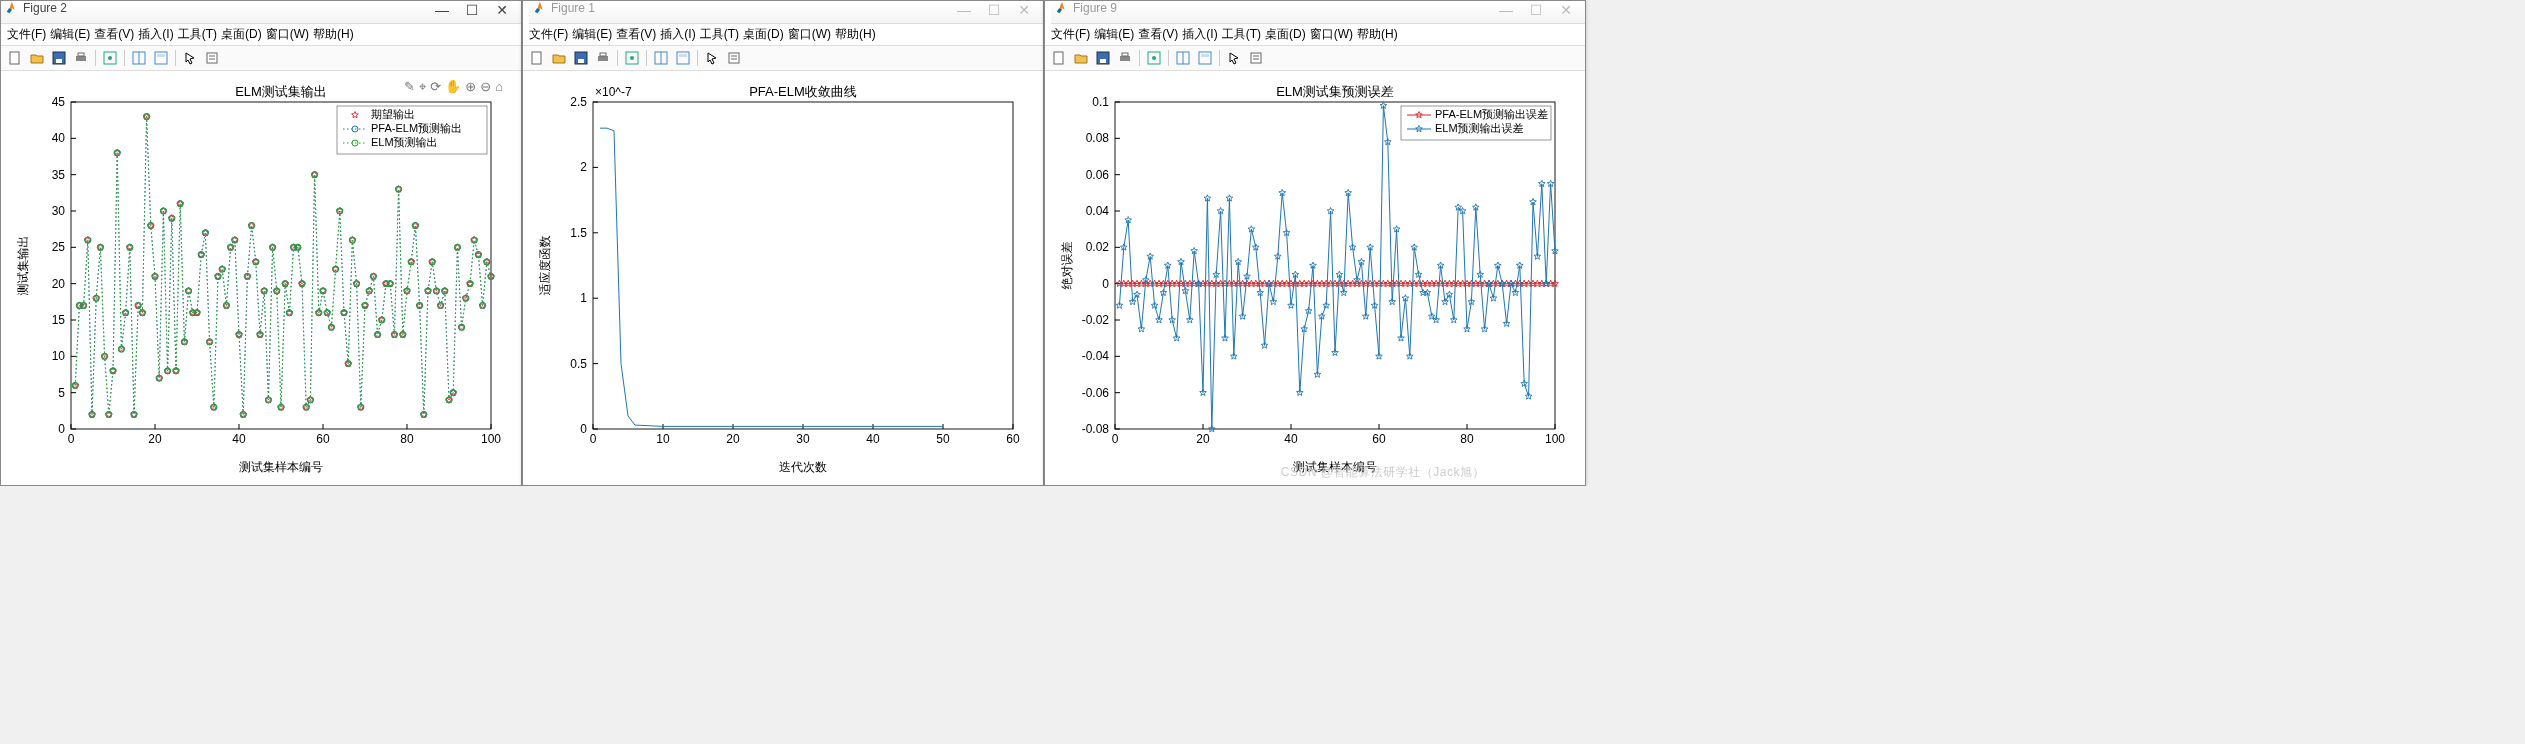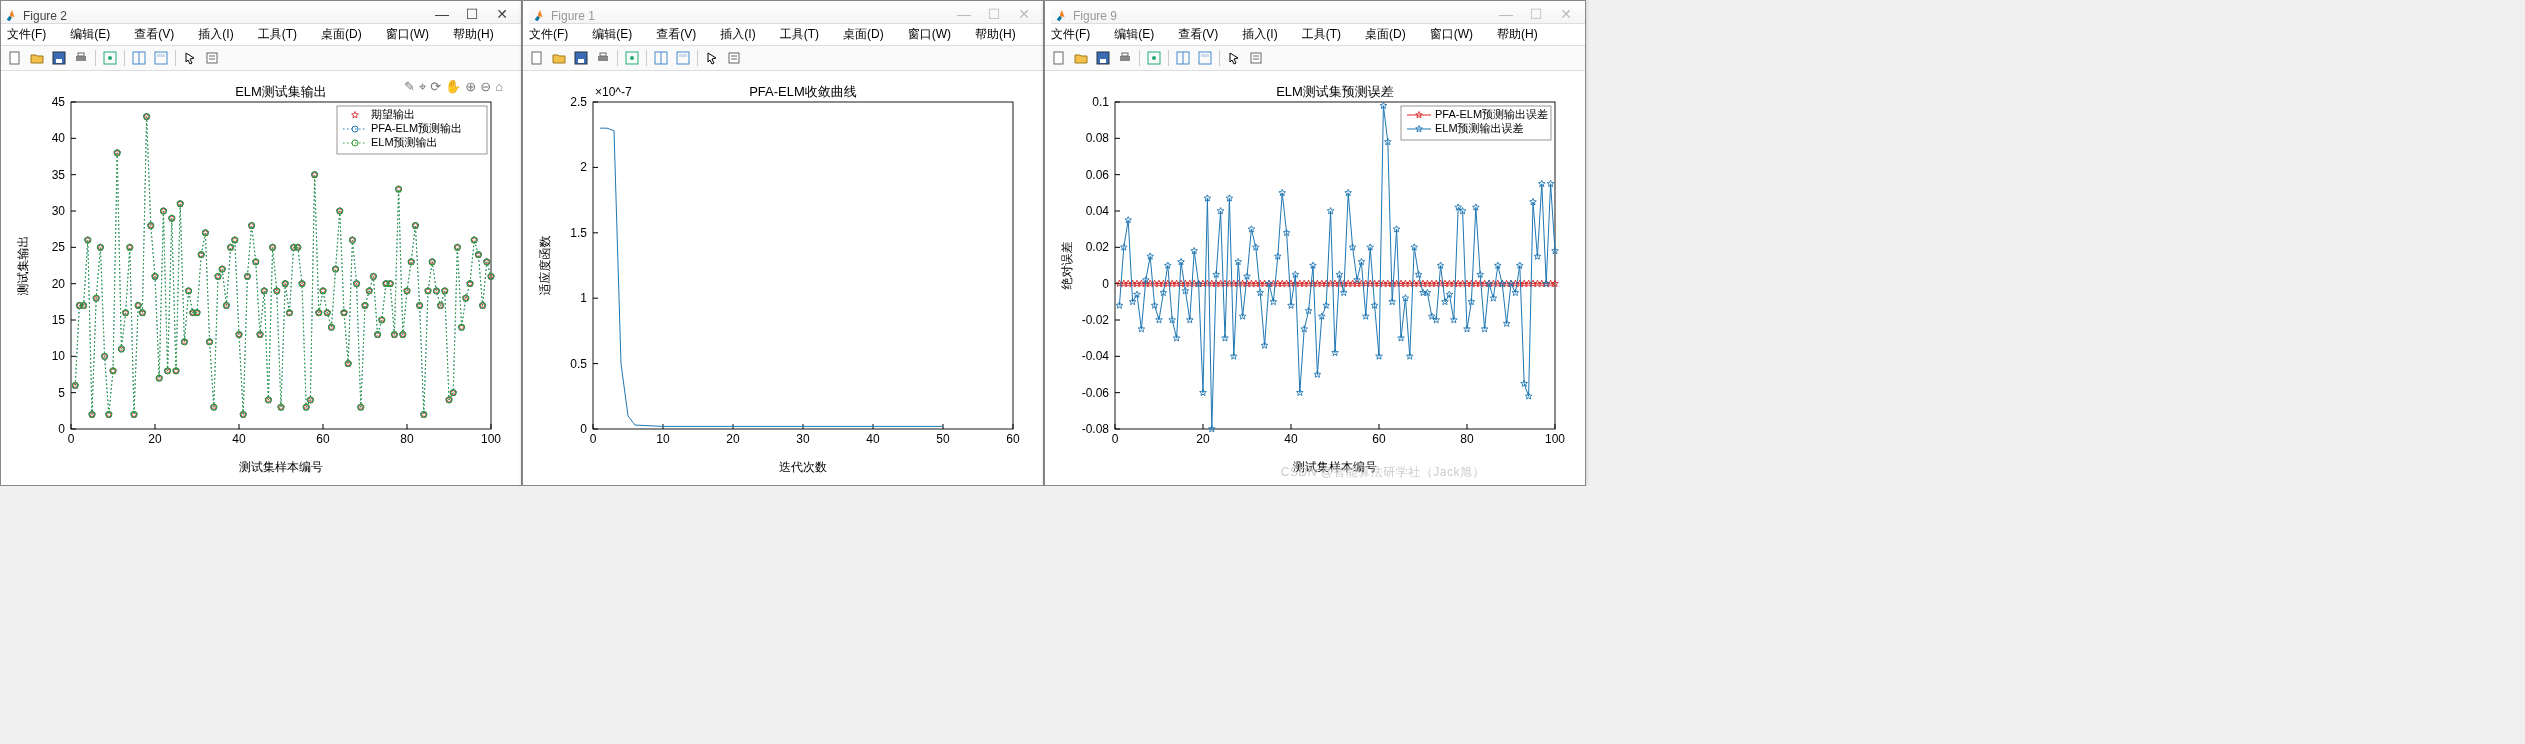--- a/index.html
+++ b/index.html
@@ -12,35 +12,35 @@
   }
   .win {
     width: 520px;
     background: #fff;
     border: 1px solid #888;
     box-shadow: 0 0 4px rgba(0,0,0,.2);
     position: relative;
   }
   .titlebar {
     display: flex;
-    align-items: flex-end;
+    align-items: flex-start;
     height: 22px;
     padding: 0 4px;
     background: linear-gradient(#fff,#f4f4f4);
     border-bottom: 1px solid #ddd;
     color: #444;
   }
   .win-inactive .titlebar { color: #999; margin-left: 6px; }
   .mlico { width:14px; height:14px; margin-right:4px; }
   .titlebar .title { flex:1; font-size: 12px; }
   .wbtn { width:30px; text-align:center; color:#444; font-size:14px; line-height:18px; }
   .win-inactive .wbtn { color:#bbb; }
   .menubar {
     display:flex;
-    gap:20px;
+    gap:0;
     padding:2px 4px;
     border-bottom:1px solid #ddd;
     font-size:12px;
     color:#000;
   }
   .menubar span { padding:0 2px; }
   .toolbar {
     display:flex;
     align-items:center;
     gap:2px;

